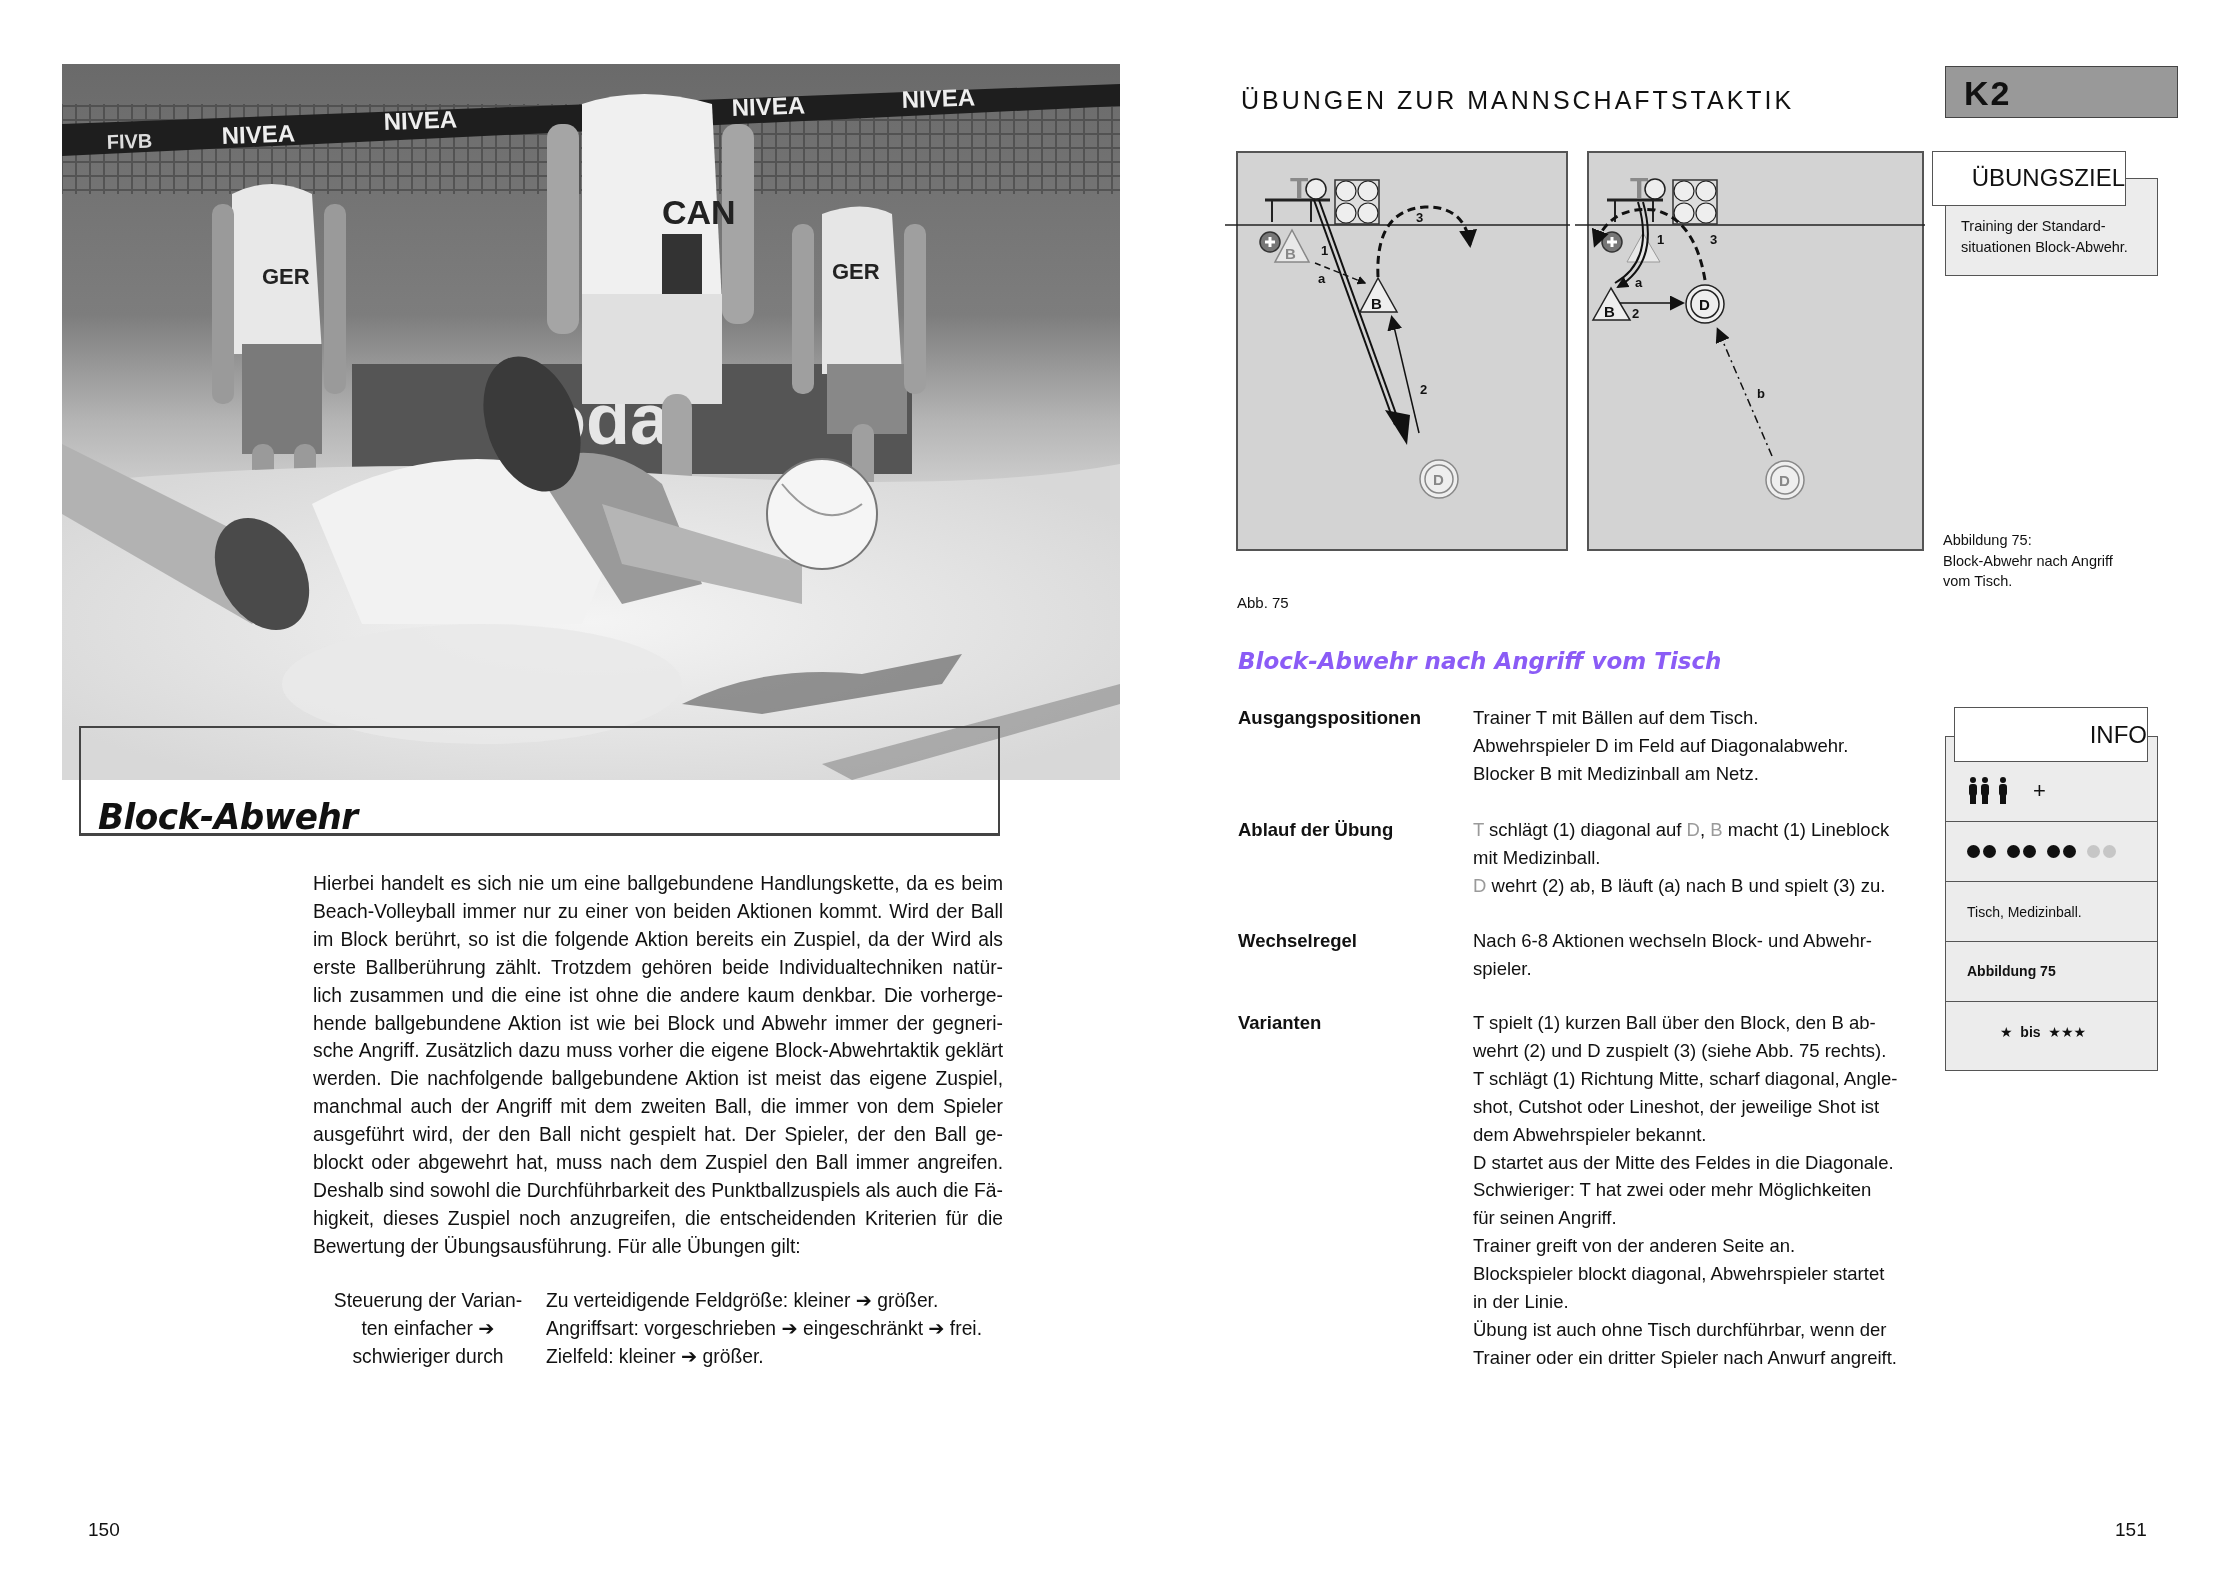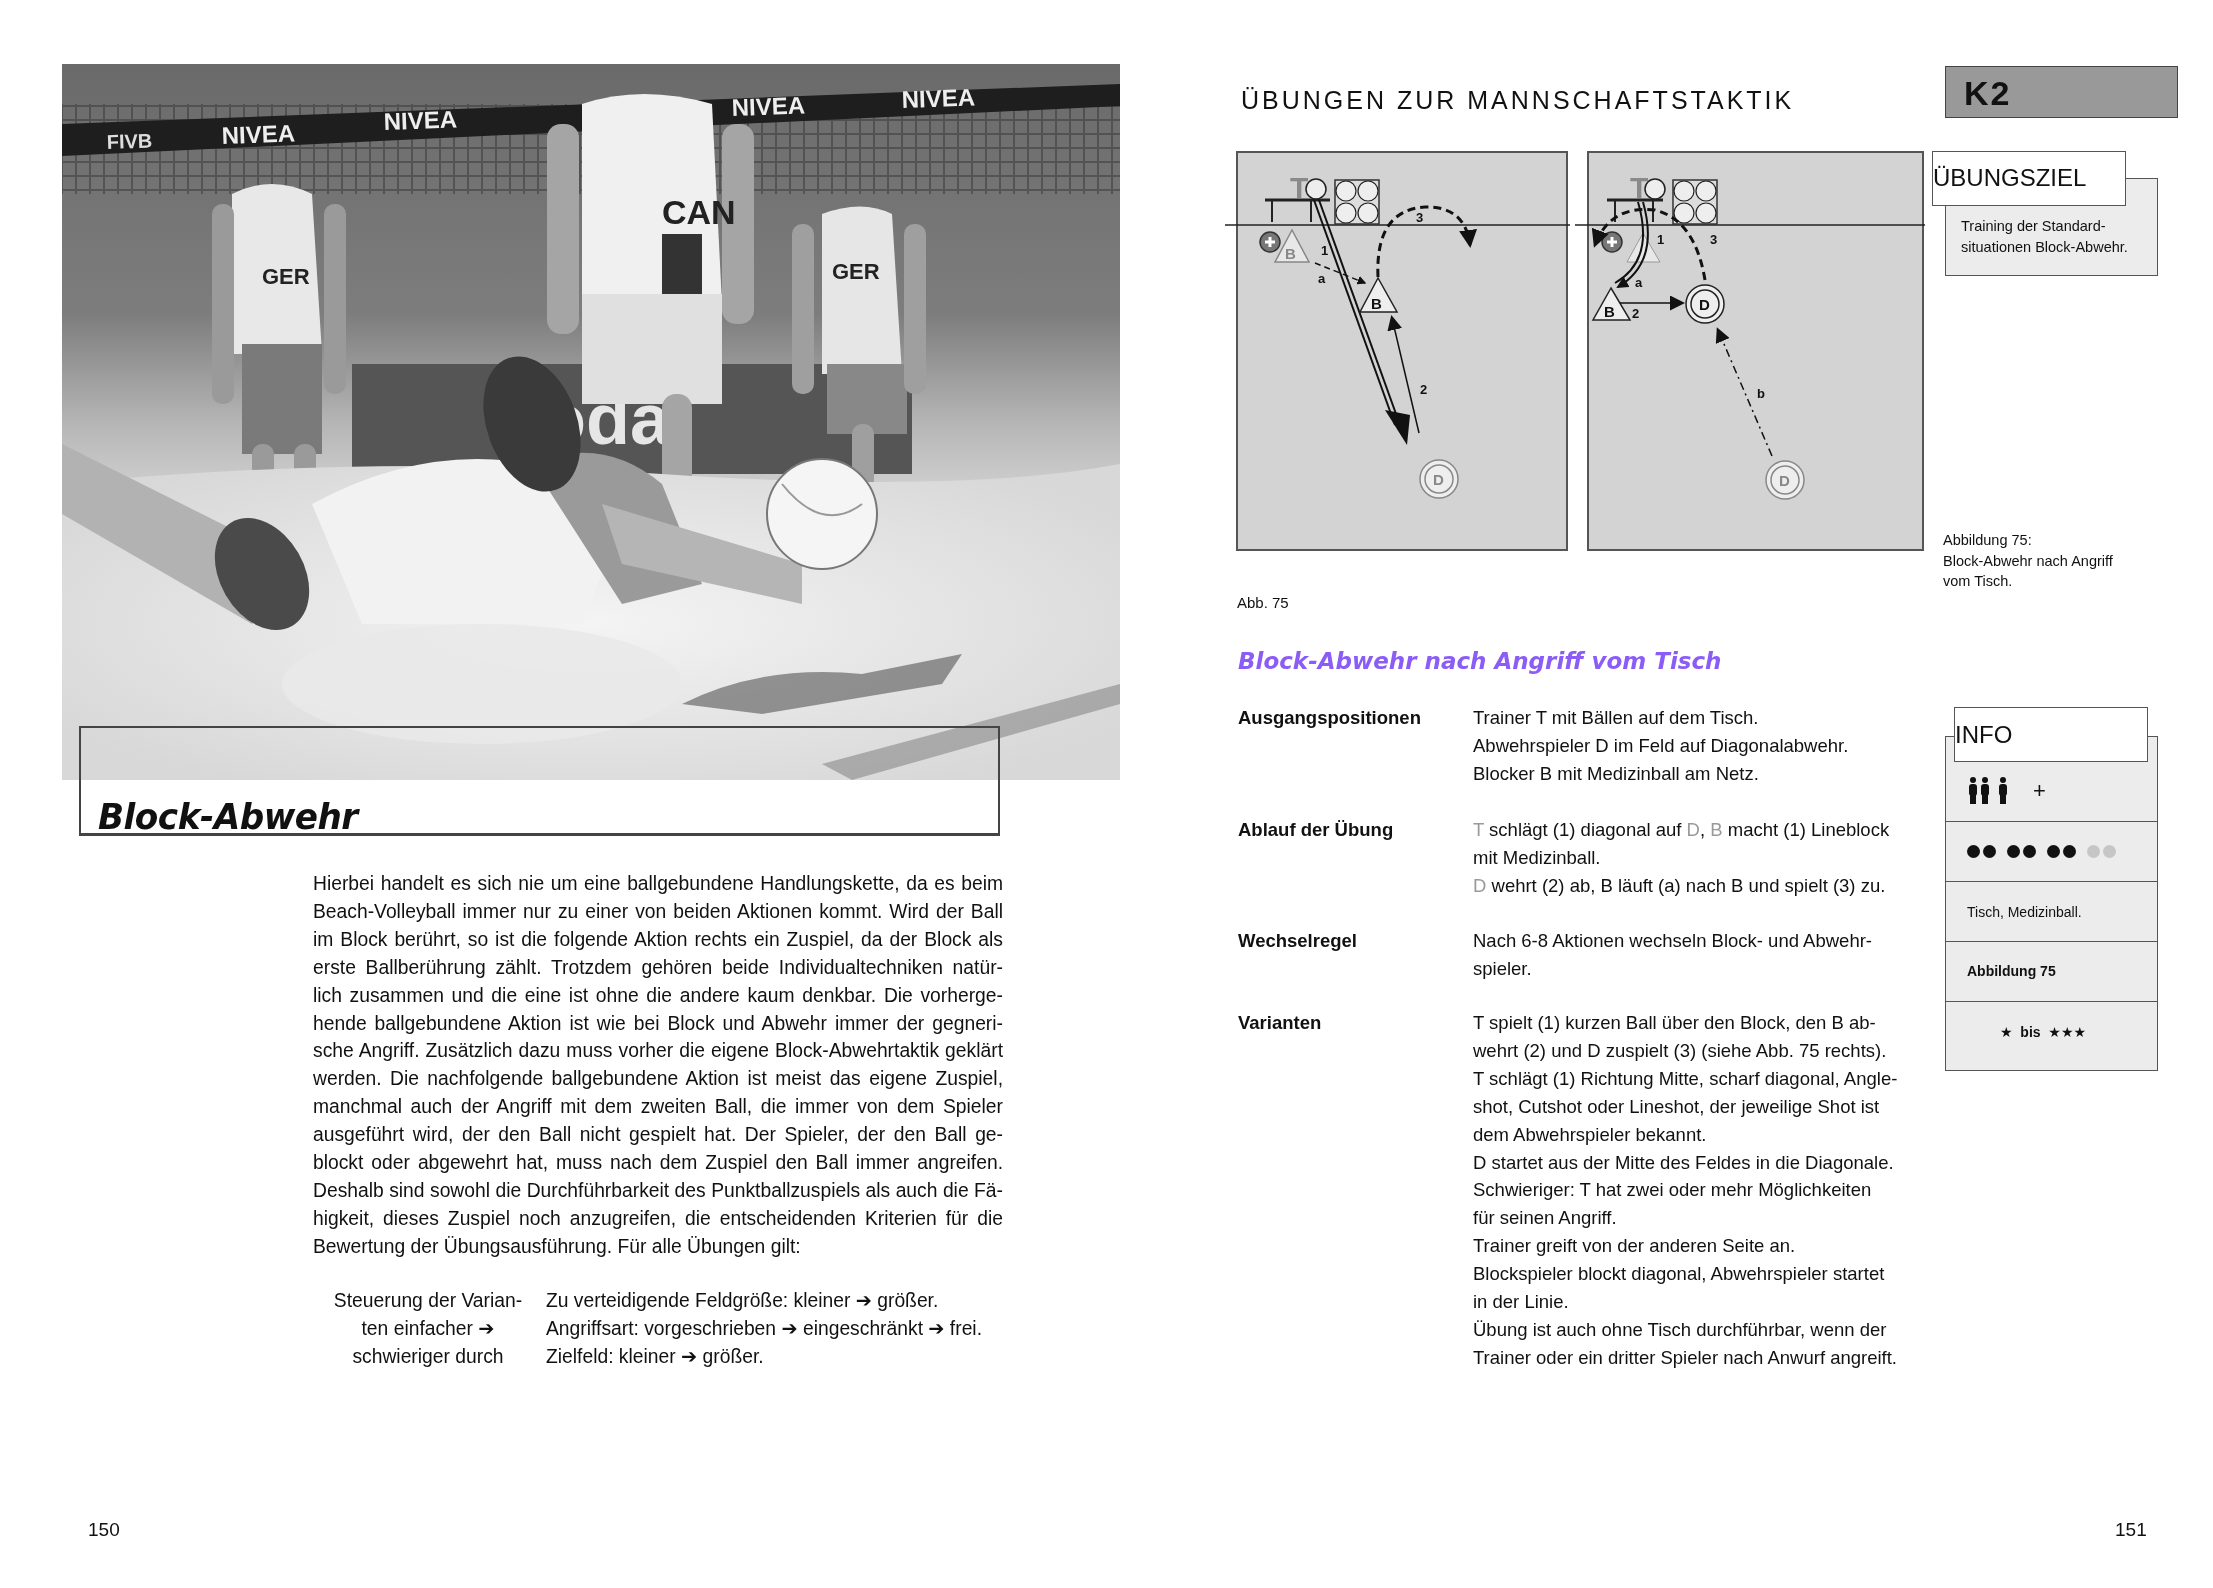--- a/index.html
+++ b/index.html
@@ -52,21 +52,21 @@
   .chapter-tab span {
     position: absolute; left: 18px; top: 7px; font-weight: bold; font-size: 34px; color: #111; letter-spacing: 2px;
   }
   .diagram { position: absolute; }
   .abb-label { position: absolute; left: 1237px; top: 594px; font-size: 15px; color: #111; }
 
   .sidebox {
     position: absolute; background: #ececec; border: 1.5px solid #555;
   }
   .sidebox-head {
-    position: absolute; background: #fff; border: 1.5px solid #555; text-align: left; color: #111;
+    position: absolute; background: #fff; border: 1.5px solid #555; text-align: right; color: #111;
   }
   .goal-text { position: absolute; left: 1961px; top: 216px; font-size: 14.5px; line-height: 21px; color: #111; }
   .caption { position: absolute; left: 1943px; top: 530px; font-size: 14.5px; line-height: 20.5px; color: #111; }
 
   .ex-title {
     position: absolute; left: 1238px; top: 648px;
     font-family: "DejaVu Sans", sans-serif; font-weight: bold; font-style: italic; font-size: 23px; color: #8b5cf6;
   }
   .ex-row { position: absolute; left: 1238px; font-size: 18.5px; line-height: 27.9px; }
   .ex-row .lbl { position: absolute; left: 0; top: 0; font-weight: bold; white-space: nowrap; }
@@ -159,21 +159,21 @@
   </svg>
 </div>
 
 <div class="title-box-bg"></div>
 <div class="title-box"></div>
 <div class="section-title">Block-Abwehr</div>
 
 <div class="body-text">
   <span class="line">Hierbei handelt es sich nie um eine ballgebundene Handlungskette, da es beim</span>
   <span class="line">Beach-Volleyball immer nur zu einer von beiden Aktionen kommt. Wird der Ball</span>
-  <span class="line">im Block berührt, so ist die folgende Aktion rechts ein Zuspiel, da der Block als</span>
+  <span class="line">im Block berührt, so ist die folgende Aktion bereits ein Zuspiel, da der Wird als</span>
   <span class="line">erste Ballberührung zählt. Trotzdem gehören beide Individualtechniken natür-</span>
   <span class="line">lich zusammen und die eine ist ohne die andere kaum denkbar. Die vorherge-</span>
   <span class="line">hende ballgebundene Aktion ist wie bei Block und Abwehr immer der gegneri-</span>
   <span class="line">sche Angriff. Zusätzlich dazu muss vorher die eigene Block-Abwehrtaktik geklärt</span>
   <span class="line">werden. Die nachfolgende ballgebundene Aktion ist meist das eigene Zuspiel,</span>
   <span class="line">manchmal auch der Angriff mit dem zweiten Ball, die immer von dem Spieler</span>
   <span class="line">ausgeführt wird, der den Ball nicht gespielt hat. Der Spieler, der den Ball ge-</span>
   <span class="line">blockt oder abgewehrt hat, muss nach dem Zuspiel den Ball immer angreifen.</span>
   <span class="line">Deshalb sind sowohl die Durchführbarkeit des Punktballzuspiels als auch die Fä-</span>
   <span class="line">higkeit, dieses Zuspiel noch anzugreifen, die entscheidenden Kriterien für die</span>

